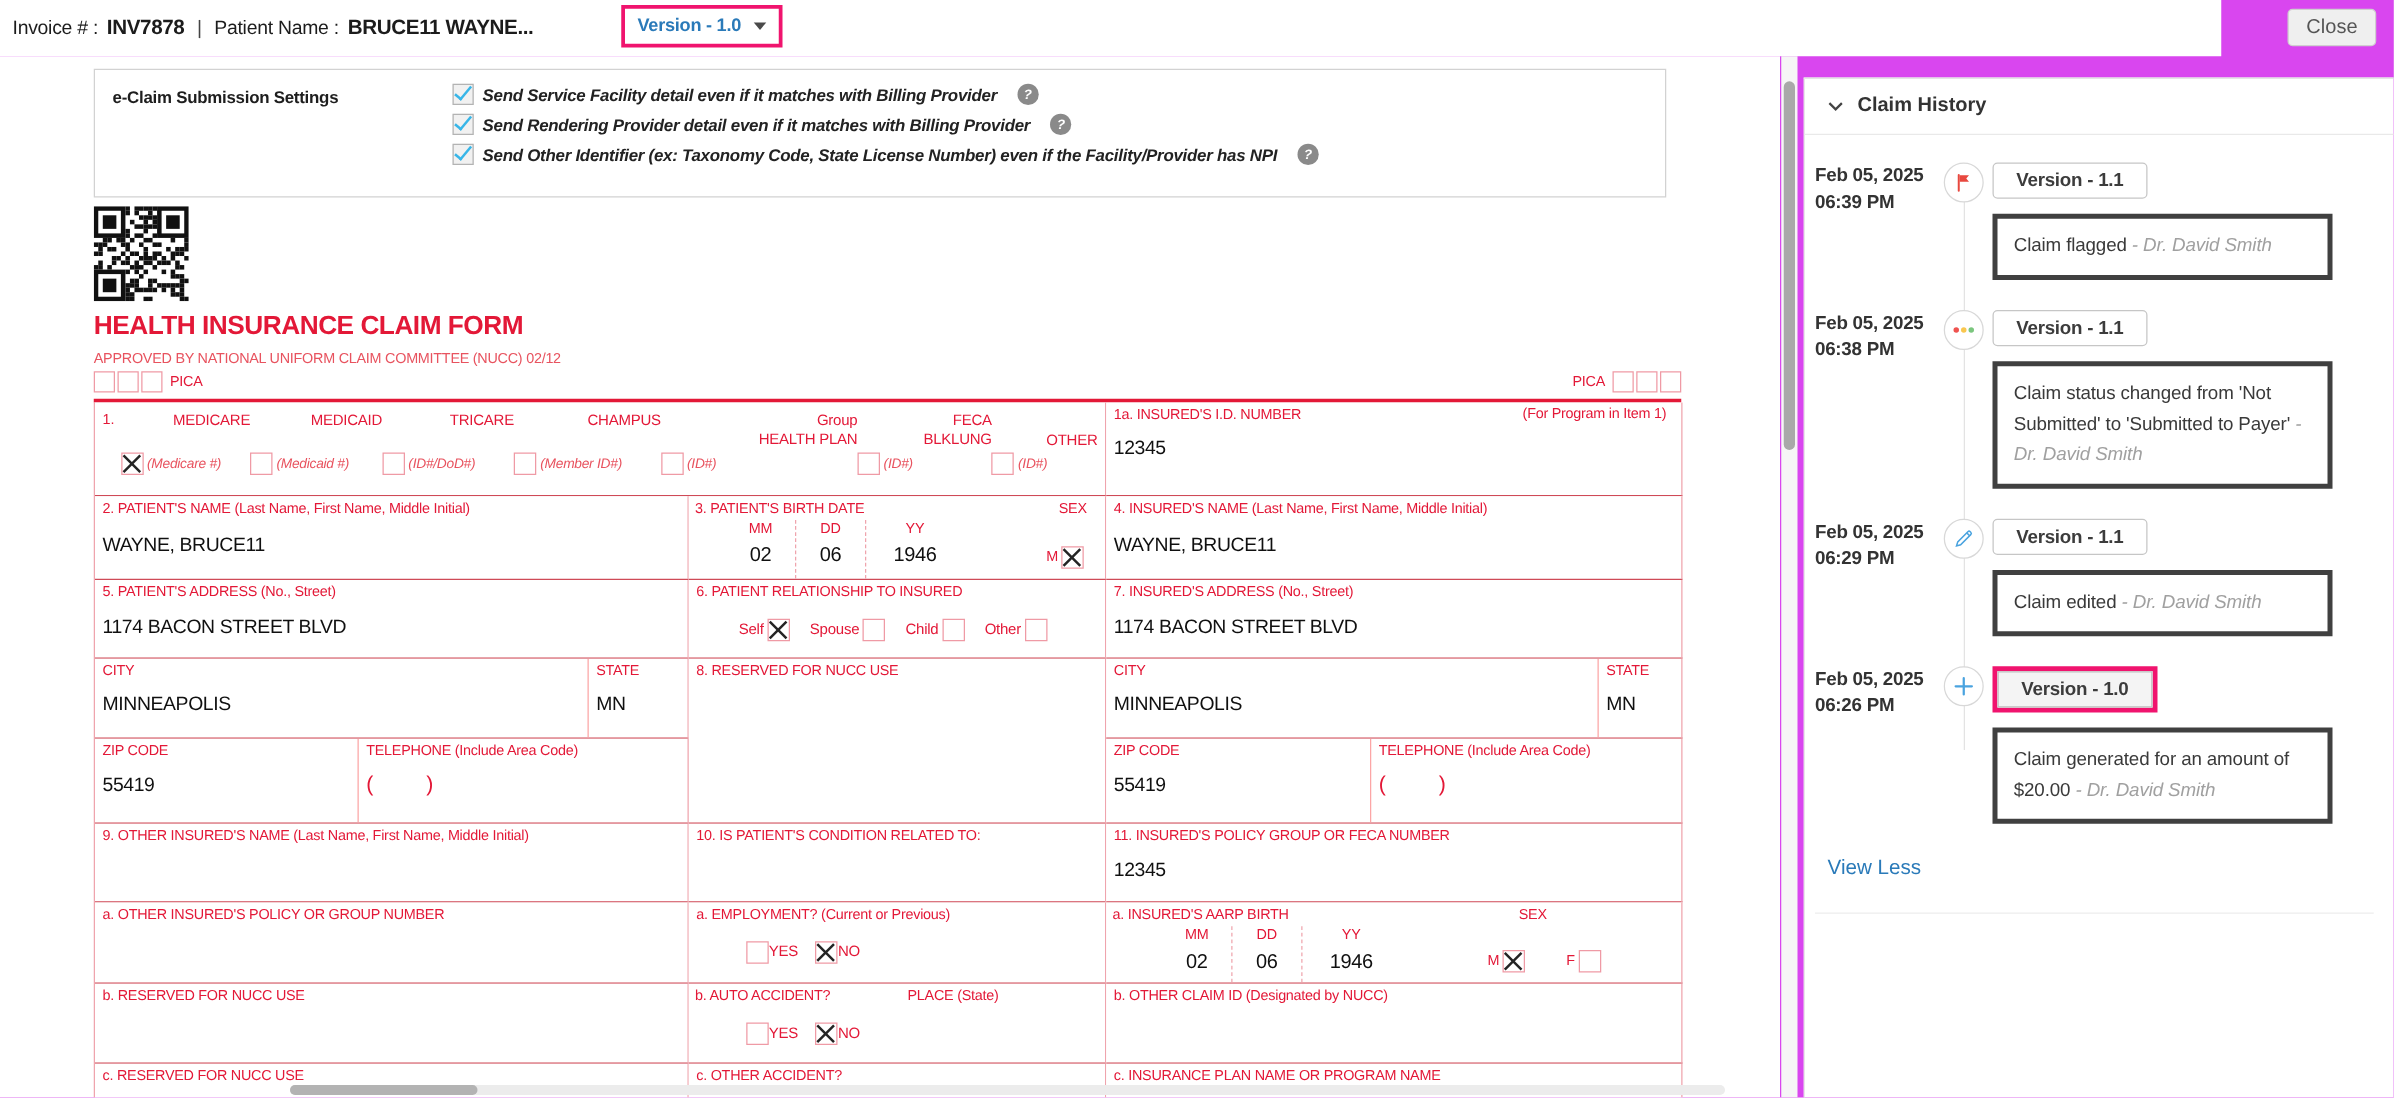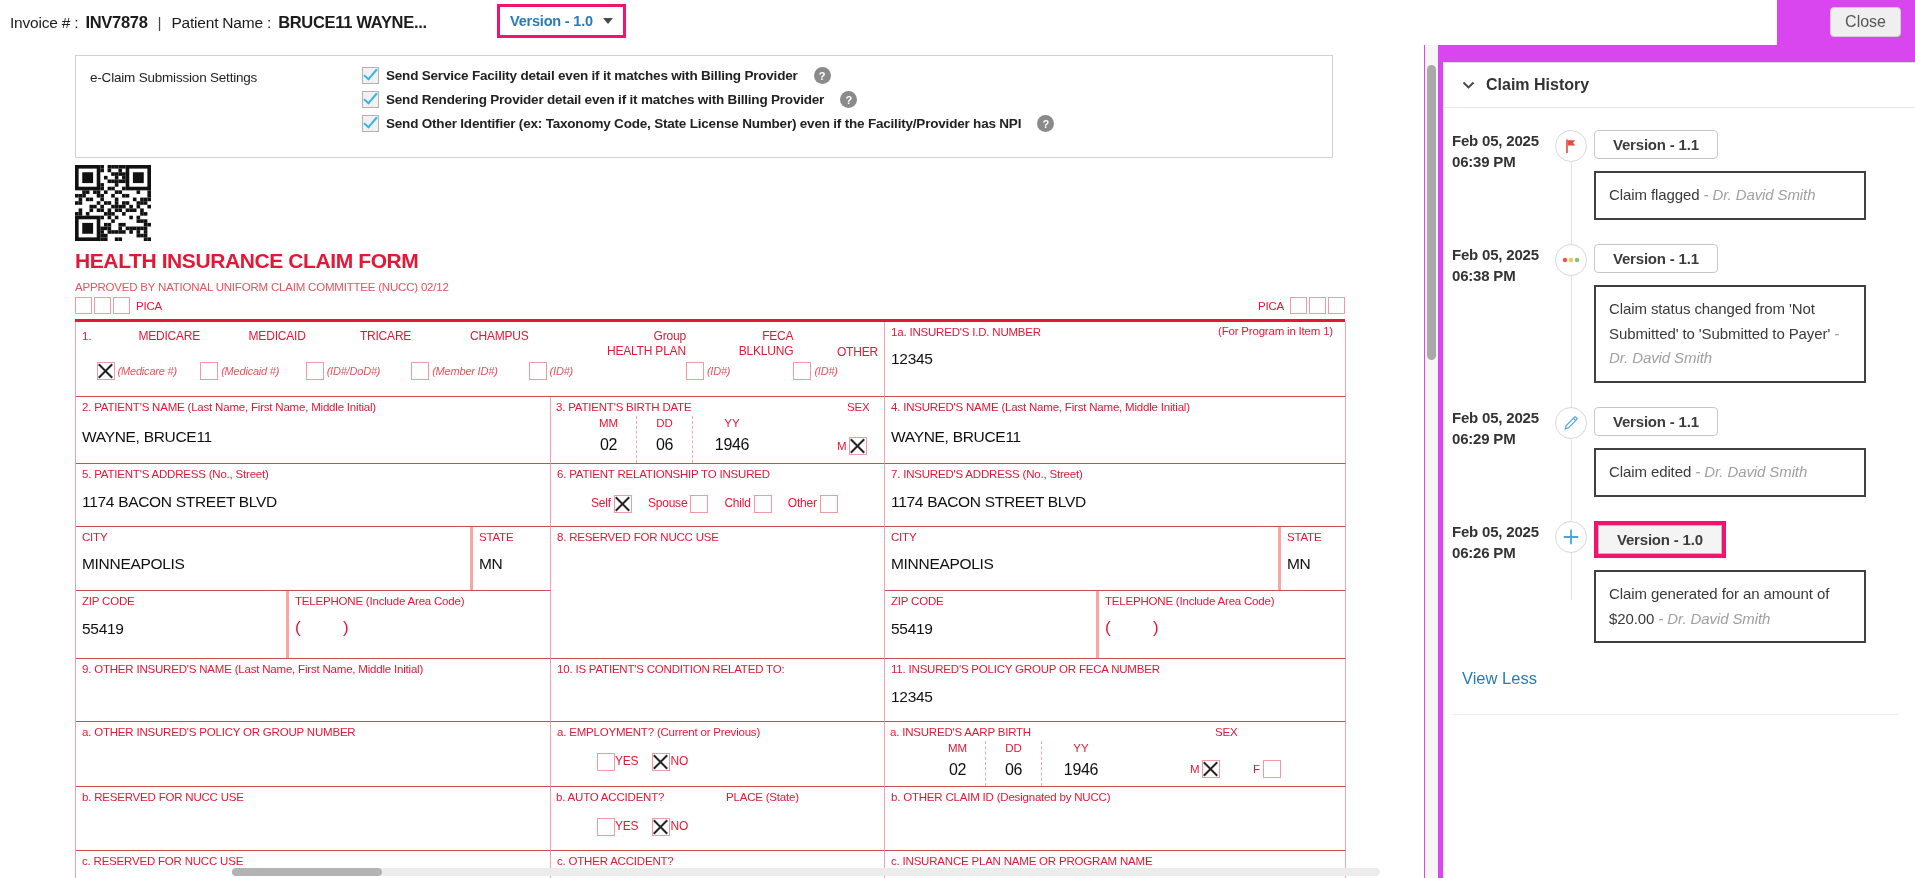--- a/index.html
+++ b/index.html
@@ -13,23 +13,23 @@
   .pipe{color:#444;margin:0 3px;}
   .version-wrap{position:absolute;left:497px;top:4px;border:3px solid #f0146e;background:#fff;display:flex;align-items:center;padding:6px 10px;cursor:pointer;}
   .version-text{color:#2a7ab9;font-weight:bold;font-size:14.5px;letter-spacing:-0.2px;}
   .caret{width:0;height:0;border-left:5px solid transparent;border-right:5px solid transparent;border-top:6px solid #4a4a4a;margin-left:10px;}
   .close-btn{position:absolute;right:14px;top:7px;background:#efefef;border:1px solid #cfcfcf;border-radius:4px;color:#555;font-size:16px;padding:5px 14px;font-family:"Liberation Sans",sans-serif;cursor:pointer;}
 
   
   .form-panel{position:absolute;left:0;top:45px;width:1424px;height:833px;background:#fff;overflow:hidden;}
 
   .eclaim{position:absolute;left:75px;top:10px;width:1258px;height:103px;border:1px solid #d2d2d2;box-sizing:border-box;display:flex;padding:11px 14px;}
-  .ec-title{width:272px;font-weight:normal;font-size:13.5px;color:#1e1e1e;padding-top:3px;letter-spacing:-0.2px;}
+  .ec-title{width:272px;font-weight:bold;font-size:13.5px;color:#1e1e1e;padding-top:3px;letter-spacing:-0.2px;}
   .ec-opts{flex:1;}
-  .ec-row{display:flex;align-items:center;margin-bottom:7px;font-size:13.5px;color:#222;font-weight:bold;letter-spacing:-0.2px;}
+  .ec-row{display:flex;align-items:flex-end;margin-bottom:7px;font-size:13.5px;color:#222;font-weight:bold;letter-spacing:-0.2px;font-style:italic;}
   .echk{width:15px;height:15px;border:1px solid #b3b3b3;background:#f1f1f1;position:relative;margin-right:7px;flex:0 0 15px;}
   .echk.checked::after{content:"";position:absolute;left:4px;top:-2px;width:5px;height:12px;border-right:2px solid #38b6e8;border-bottom:2px solid #38b6e8;transform:rotate(40deg);}
   .help{width:17px;height:17px;border-radius:50%;background:#8a8a8a;color:#fff;font-size:11px;font-weight:bold;display:inline-flex;align-items:center;justify-content:center;margin-left:16px;}
 
   .qr{position:absolute;left:75px;top:120px;width:76px;height:76px;}
   .payer-title{position:absolute;left:560px;top:146px;width:760px;text-align:center;font-size:19px;color:#141414;letter-spacing:-0.4px;}
   .hicf{position:absolute;left:75px;top:204px;font-size:21px;font-weight:bold;color:#e31837;letter-spacing:-0.4px;}
   .approved{position:absolute;left:75px;top:236px;font-size:11.5px;color:#e8535f;letter-spacing:-0.2px;}
   .pica-row{position:absolute;left:75px;top:252px;width:1270px;height:20px;}
   .pica-left{position:absolute;left:0;top:0;display:flex;align-items:center;gap:2px;}
@@ -67,21 +67,21 @@
   .abs{position:absolute;}
 
   .rel-row{display:flex;align-items:center;margin:13px 0 0 34px;}
   .rel-row .flabel{font-size:12px;}
   .rel-row .cbx{margin:0 16px 0 3px;}
   .yn-row{display:flex;align-items:center;margin:13px 0 0 40px;}
   .yn-row .flabel{font-size:12px;margin-right:14px;}
 
   .split{display:flex;padding:0;justify-content:flex-end;}
   .sub{flex:1;padding:3px 6px;box-sizing:border-box;}
-  .sub.div{border-left:3px solid #fca5a5;}
+  .sub.div{border-left:1px solid #fca5a5;}
   .tel-val{font-size:17px;color:#e31837;white-space:pre;margin-top:9px;letter-spacing:2px;}
 
   .h-scroll{position:absolute;left:232px;top:823px;width:1148px;height:8px;background:#ececec;border-radius:4px;}
   .h-thumb{position:absolute;left:0;top:0;width:150px;height:8px;background:#b3b3b3;border-radius:4px;}
   .v-scroll{position:absolute;left:1425px;top:45px;width:13px;height:833px;background:#f6f6f6;}
   .v-thumb{position:absolute;left:2px;top:20px;width:9px;height:295px;background:#a9a9a9;border-radius:5px;}
 
   
   .sidebar{position:absolute;left:1443px;top:62px;width:472px;height:816px;background:#fff;border-top:1px solid #ddd;border-left:1px solid #e8e8e8;box-sizing:border-box;}
   .ch-header{height:44px;display:flex;align-items:center;gap:11px;padding-left:18px;border-bottom:1px solid #e9e9e9;}
@@ -89,21 +89,21 @@
   .timeline{position:relative;padding:22px 16px 0 8px;}
   .vline{position:absolute;left:127px;top:40px;width:1px;height:452px;background:#e3e3e3;}
   .entry{display:flex;margin-bottom:24px;position:relative;}
   .e-date{width:96px;font-weight:bold;font-size:15px;color:#333;line-height:1.4;letter-spacing:-0.2px;}
   .e-iconcol{width:46px;display:flex;justify-content:center;}
   .e-circle{width:30px;height:30px;border-radius:50%;border:1px solid #d8d8d8;background:#fff;display:flex;align-items:center;justify-content:center;position:relative;z-index:1;}
   .e-body{width:272px;}
   .badge{display:inline-block;padding:5px 18px;border:1px solid #c6c6c6;border-radius:4px;background:#fff;font-weight:bold;font-size:15px;color:#3c3c3c;letter-spacing:-0.2px;}
   .hl-wrap{display:inline-block;border:4px solid #f0146e;}
   .hl-wrap .badge{border-radius:0;border-color:#bdbdbd;background:#f4f4f4;}
-  .msgbox{margin-top:12px;border:2px solid #404040;padding:10px 13px;font-size:15px;color:#3a3a3a;line-height:1.65;letter-spacing:-0.1px;}
+  .msgbox{margin-top:12px;border:4px solid #404040;padding:10px 13px;font-size:15px;color:#3a3a3a;line-height:1.65;letter-spacing:-0.1px;}
   .author{color:#a0a0a0;font-style:italic;}
   .view-less{margin:2px 0 0 10px;color:#2a7ab9;font-size:16.5px;cursor:pointer;display:inline-block;}
   .ch-divider{margin-top:26px;border-top:1px solid #ededed;}
 </style>
 </head>
 <body>
 
 <div class="stage">
 
   <div class="topbar">

